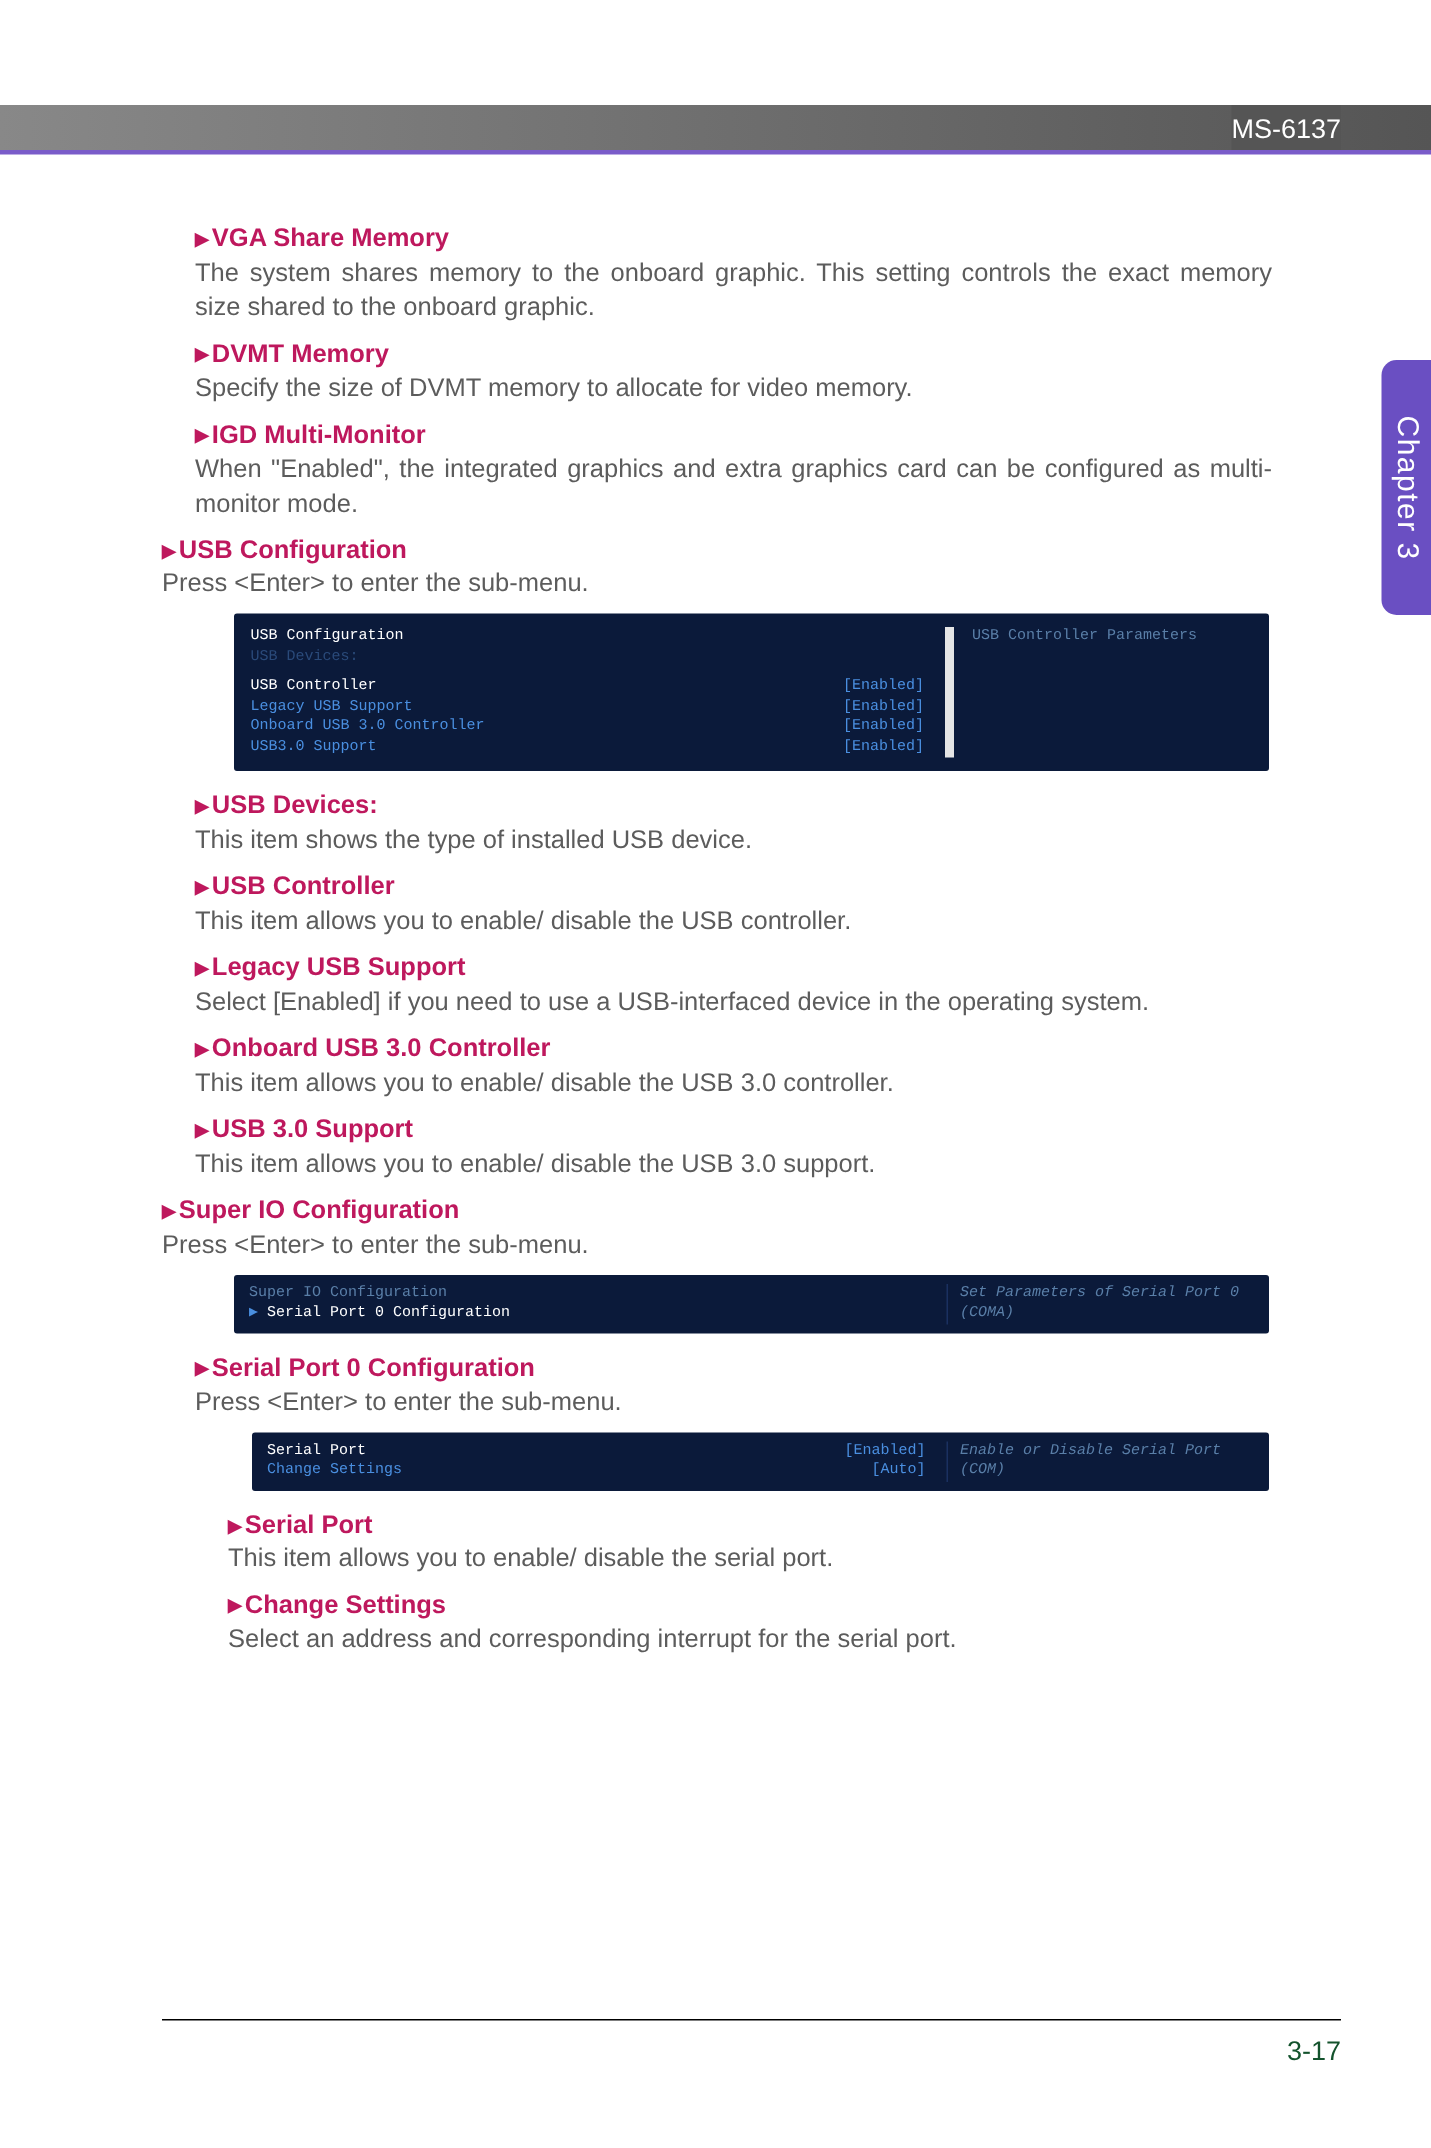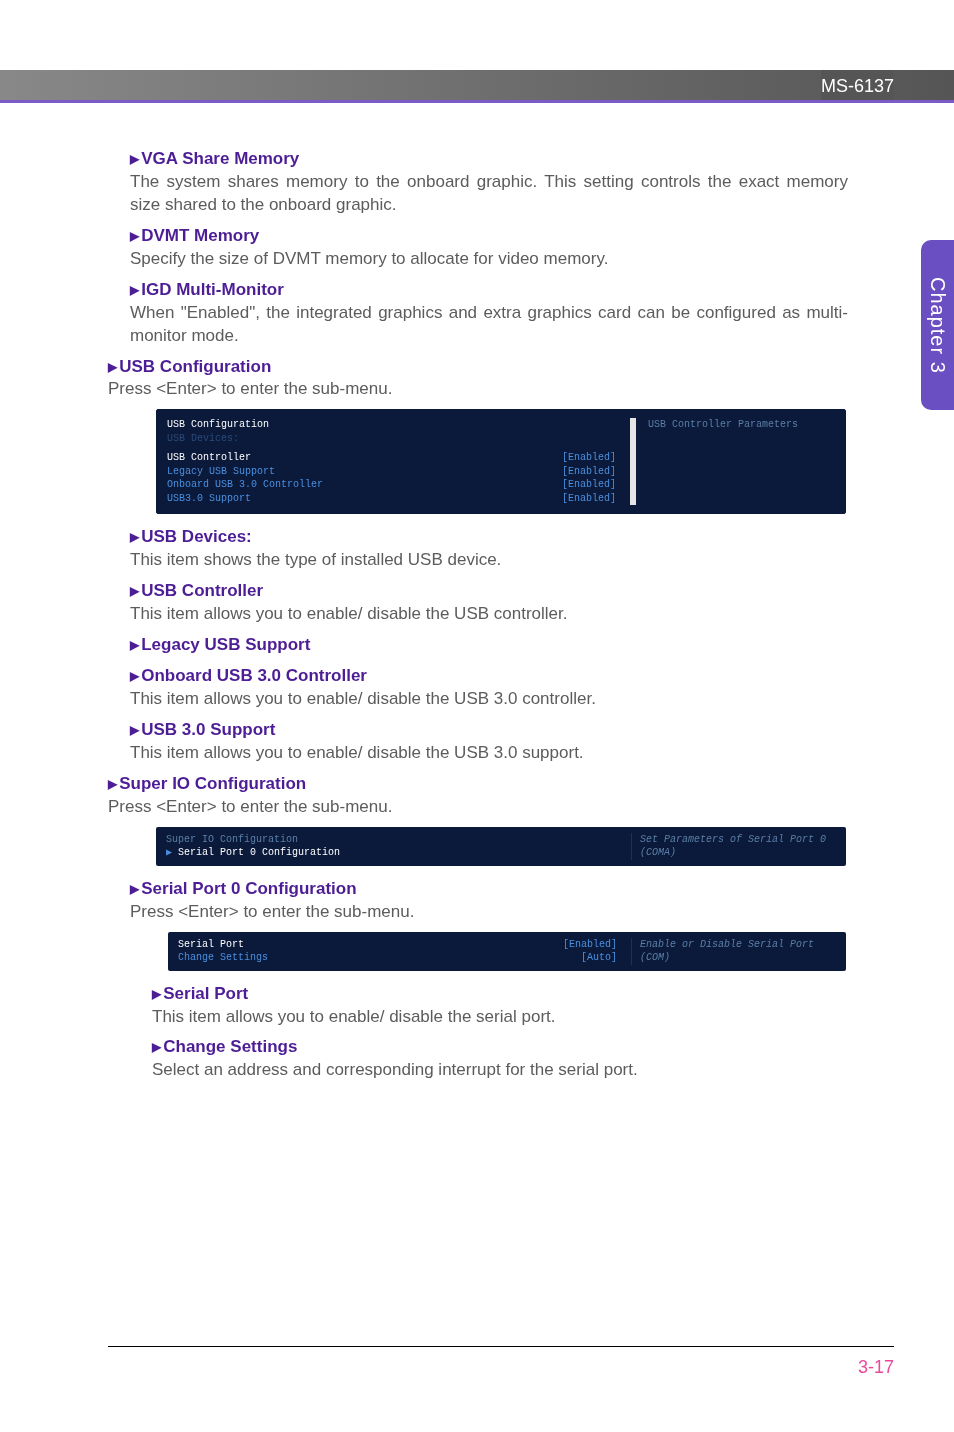--- a/index.html
+++ b/index.html
@@ -69,21 +69,21 @@
     color: #5c5c5c;
     line-height: 1.35;
   }
   .item {
     margin-bottom: 8px;
   }
   .indent1 { padding-left: 22px; }
   .indent2 { padding-left: 44px; }
   .heading {
     font-weight: bold;
-    color: #4c1d95;
+    color: #be185d;
   }
   .tri { font-size: 12px; vertical-align: 1px; margin-right: 2px; }
   .desc { text-align: justify; }
   .bios-shot {
     background: #0b1a3a;
     border: 1px solid #0b1a3a;
     border-radius: 2px;
     padding: 8px 10px;
     margin: 8px 0 12px 48px;
     width: 690px;
@@ -128,21 +128,21 @@
     left: 108px;
     right: 60px;
     bottom: 85px;
     border-top: 1px solid #000;
   }
   .page-num {
     position: absolute;
     right: 60px;
     bottom: 54px;
     font-size: 18px;
-    color: #ec4899;
+    color: #14532d;
   }
 </style>
 </head>
 <body>
 
 <div class="page">
   <div class="header-band"></div>
   <div class="header-code">MS-6137</div>
   <div class="header-underline"></div>
 
@@ -204,20 +204,21 @@
       <div class="desc">This item shows the type of installed USB device.</div>
     </div>
 
     <div class="item indent1">
       <span class="heading"><span class="tri">▶</span><span>USB Controller</span></span>
       <div class="desc">This item allows you to enable/ disable the USB controller.</div>
     </div>
 
     <div class="item indent1">
       <span class="heading"><span class="tri">▶</span><span>Legacy USB Support</span></span>
+      <div class="desc">Select [Enabled] if you need to use a USB-interfaced device in the operating system.</div>
     </div>
 
     <div class="item indent1">
       <span class="heading"><span class="tri">▶</span><span>Onboard USB 3.0 Controller</span></span>
       <div class="desc">This item allows you to enable/ disable the USB 3.0 controller.</div>
     </div>
 
     <div class="item indent1">
       <span class="heading"><span class="tri">▶</span><span>USB 3.0 Support</span></span>
       <div class="desc">This item allows you to enable/ disable the USB 3.0 support.</div>

